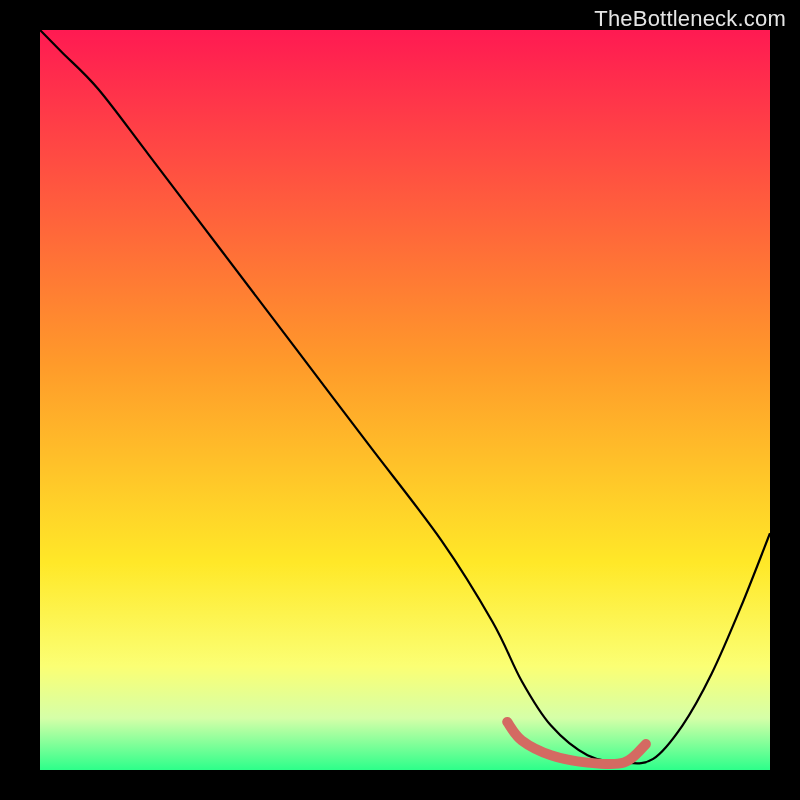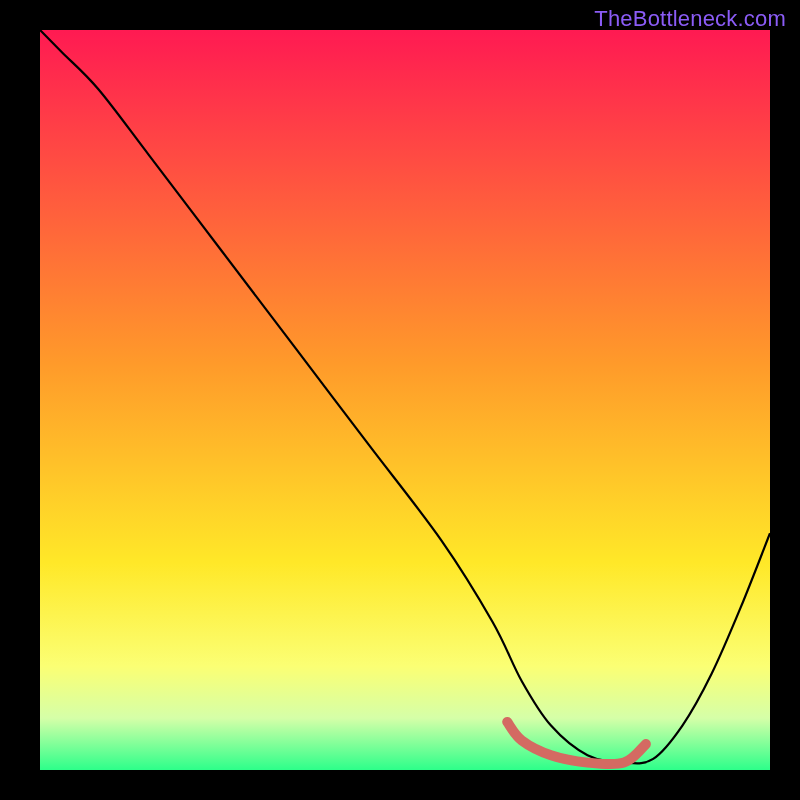--- a/index.html
+++ b/index.html
@@ -8,21 +8,21 @@
     width: 800px;
     height: 800px;
     background: #000;
     position: relative;
     font-family: Arial, sans-serif;
   }
   .watermark {
     position: absolute;
     top: 6px;
     right: 14px;
-    color: #8b5cf6;
+    color: #e5e5e5;
     font-size: 22px;
     font-weight: 500;
     z-index: 10;
     letter-spacing: 0.2px;
   }
   .plot-area {
     position: absolute;
     left: 40px;
     top: 30px;
     width: 730px;

